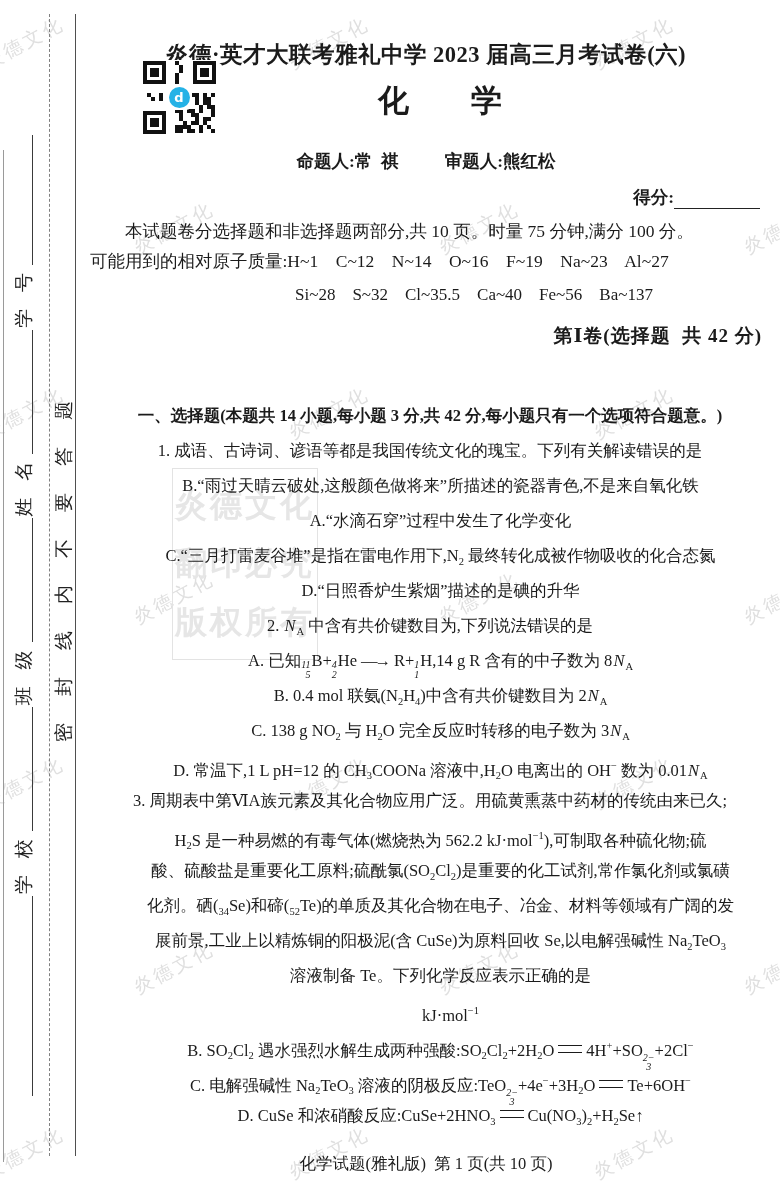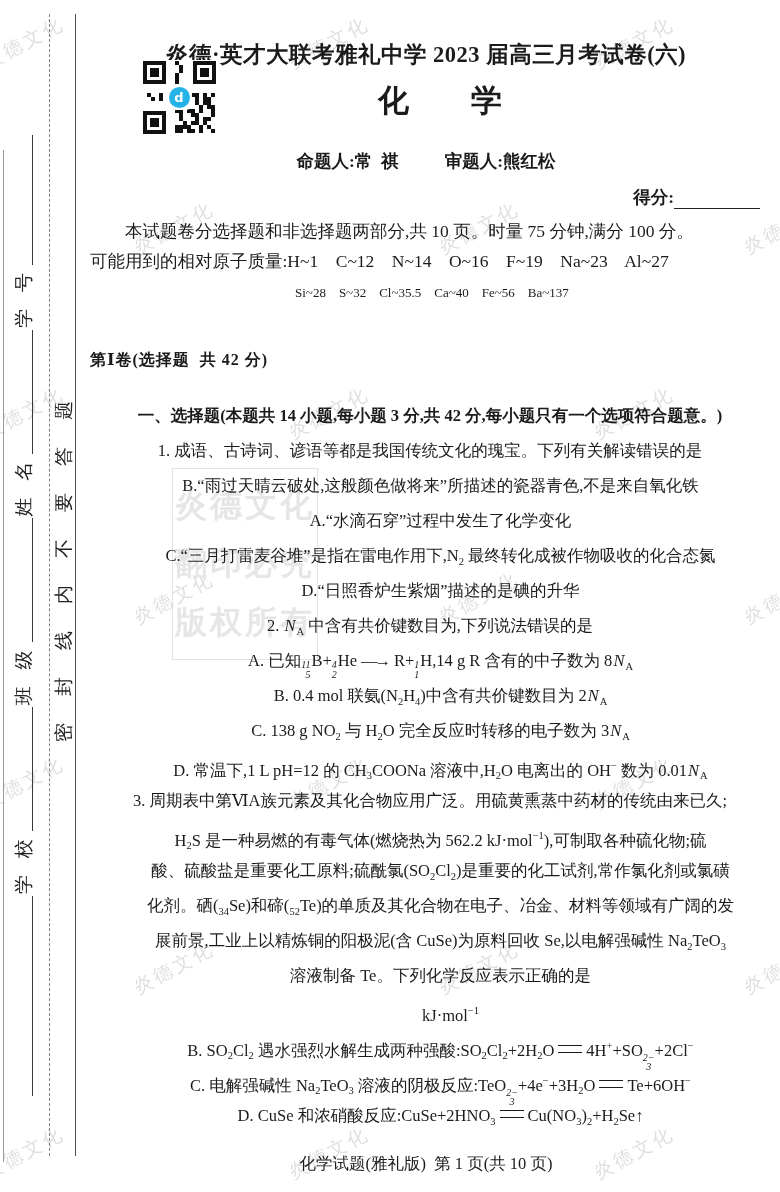--- a/index.html
+++ b/index.html
@@ -29,22 +29,22 @@
     letter-spacing:27px;white-space:pre;color:#222;z-index:1;}
   
   .abs{position:absolute;z-index:2;}
   #exam-title{left:88px;top:23px;width:676px;text-align:center;font-size:22.5px;font-weight:700;letter-spacing:.5px;white-space:nowrap;margin-top:16px;}
   #subject-title{left:90px;top:80px;width:700px;text-align:center;font-size:31px;font-weight:700;white-space:pre;}
   #setter-row{left:90px;top:149px;width:672px;display:flex;justify-content:center;gap:46px;font-size:17.5px;font-weight:700;white-space:pre;}
   #score-row{right:20px;top:185px;display:flex;align-items:flex-end;font-size:17.5px;font-weight:700;}
   .score-blank{display:inline-block;width:86px;border-bottom:1.3px solid #222;height:20px;}
   #intro-par{left:90px;top:211px;width:676px;font-size:17.5px;text-indent:35px;white-space:pre;margin-top:8px;}
   #masses-1{left:90px;top:249px;font-size:17.5px;white-space:pre;}
-  #masses-2{left:295px;top:285px;font-size:13px;white-space:pre;}
-  #part-heading{left:90px;top:350px;width:672px;text-align:left;font-size:16px;font-weight:700;letter-spacing:1px;white-space:pre;}
+  #masses-2{left:295px;top:285px;font-size:17px;white-space:pre;}
+  #part-heading{left:90px;top:323px;width:672px;text-align:right;font-size:19px;font-weight:700;letter-spacing:1px;white-space:pre;}
   
   #qr{left:142px;top:60px;width:74px;height:74px;background:#fff;}
   #qr-dots{position:absolute;left:-3px;top:-3px;width:4px;height:4px;background:transparent;}
   .fnd{position:absolute;width:15px;height:15px;border:4px solid #111;}
   .fnd::after{content:"";position:absolute;inset:3px;background:#111;}
   #fnd-tl{left:1px;top:1px;} #fnd-tr{right:0;top:1px;} #fnd-bl{left:1px;bottom:0;}
   #qr-logo{position:absolute;left:24px;top:24px;width:26px;height:26px;background:#fff;border-radius:6px;
     display:flex;align-items:center;justify-content:center;}
   #qr-logo-circle{width:21px;height:21px;border-radius:50%;display:flex;align-items:center;justify-content:center;
     color:#fff;font-family:"DejaVu Sans",sans-serif;font-weight:700;font-size:13px;line-height:1;}

